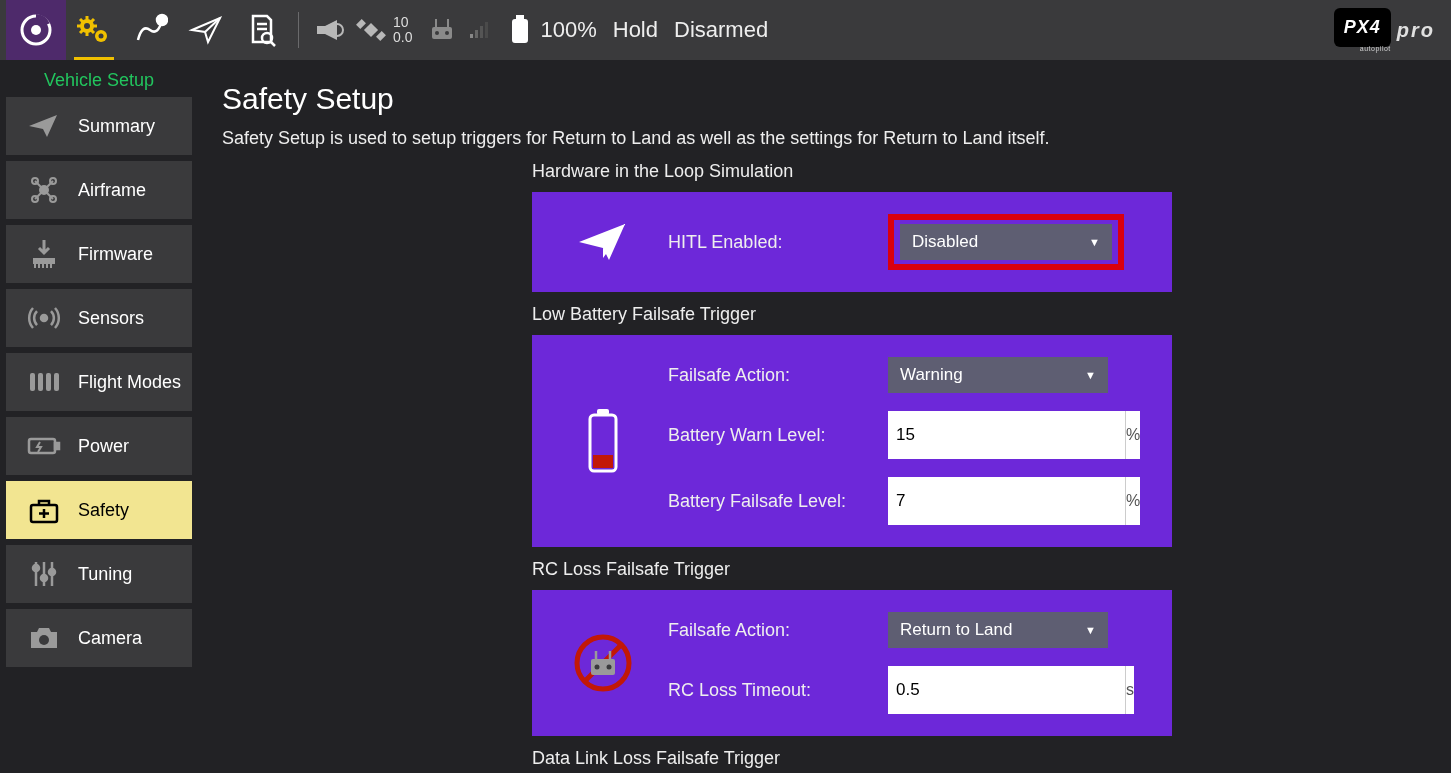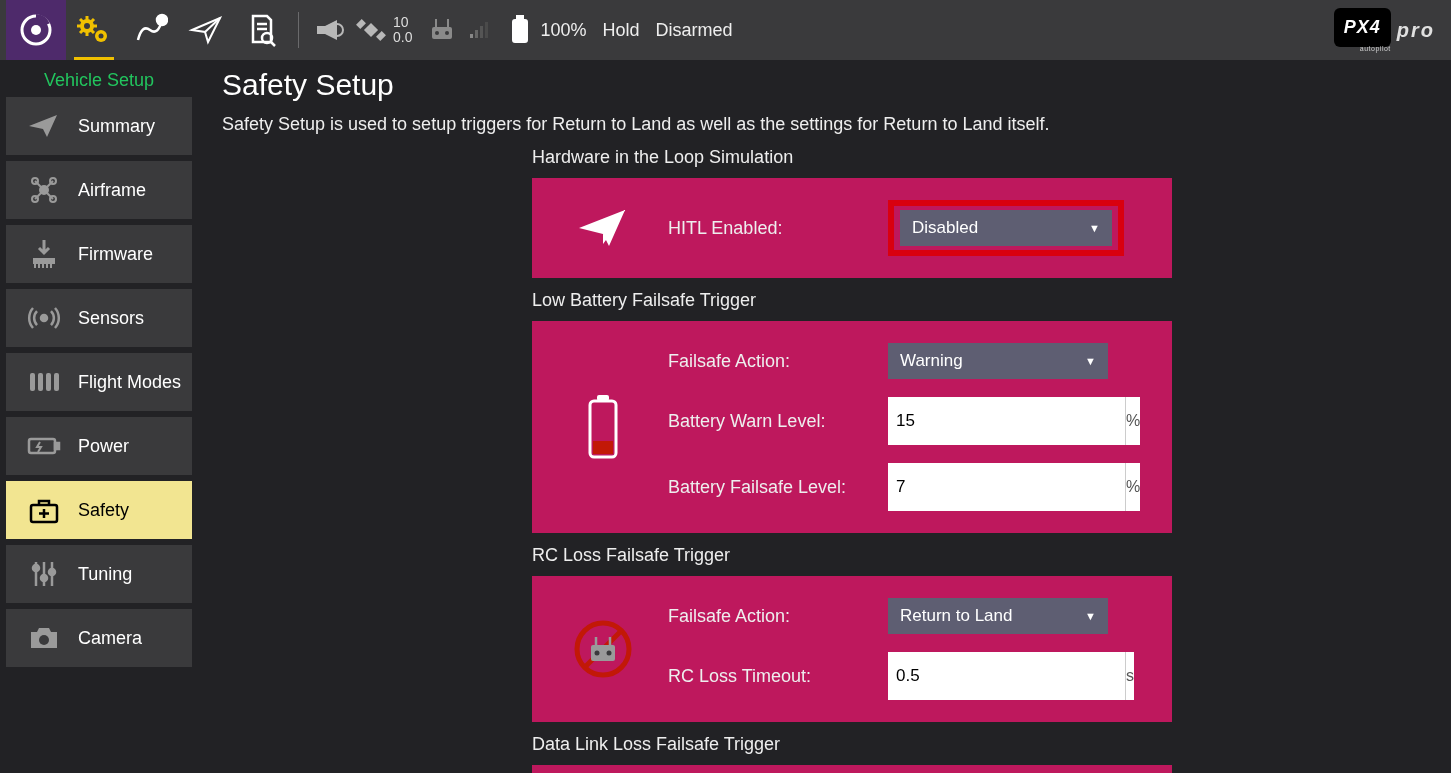--- a/index.html
+++ b/index.html
@@ -22,43 +22,43 @@
   width: 56px; height: 60px;
   display: flex; align-items: center; justify-content: center;
   position: relative;
 }
 .tb-btn.purple { background: #4e2a6b; width: 60px; }
 .tb-btn.active::after {
   content:""; position:absolute; bottom:0; left:8px; right:8px; height:3px; background:#f0c000;
 }
 .tb-sep { width:1px; height:36px; background:#6a6a6c; margin:0 8px; }
 .tb-stats { display:flex; flex-direction:column; justify-content:center; color:#ddd; font-size:14px; line-height:1.1; margin-left:2px; margin-right:10px; }
-.tb-text { color:#eee; font-size:18px; margin:0 8px; }
+.tb-text { color:#eee; font-size:22px; margin:0 8px; }
 .spacer { flex:1; }
 .px4-logo { display:flex; align-items:center; gap:6px; margin-right:10px; }
 .px4-badge { background:#000; color:#fff; font-weight:700; font-style:italic; padding:9px 10px; border-radius:6px; font-size:18px; letter-spacing:1px;}
 .px4-sub { font-size:7px; color:#ccc; letter-spacing:0.5px; margin-top:-2px;}
 .pro { color:#e0e0e0; font-style:italic; font-size:20px; font-weight:600; letter-spacing:2px; }
 
 .layout { display:flex; height: calc(773px - 60px); }
 .sidebar { width: 198px; background:#222225; }
 .sidebar-title { text-align:center; color:#22c55e; font-size:18px; padding:10px 0 6px; }
 .side-item { height:58px; margin:0 6px 6px; background:#3a3a3c; display:flex; align-items:center; padding-left:18px; gap:14px; cursor:pointer; }
 .side-item.active { background:#f2e591; color:#000; }
 .side-item .lbl { font-size:18px; }
 .side-item.active .lbl { color:#000; }
 .side-icon { width:40px; height:40px; display:flex; align-items:center; justify-content:center; }
 
-.content { flex:1; padding: 8px 24px; overflow:auto; }
+.content { flex:1; padding: 22px 24px; overflow:auto; }
 h1.page-title { font-size:30px; font-weight:400; margin-bottom:12px; }
 .desc { font-size:18px; color:#eee; margin-bottom:10px; }
 
 .section { margin-left: 310px; width: 640px; }
 .section-title { font-size:18px; color:#eee; margin:12px 0 10px; }
-.panel { background:#be185d; padding:22px 26px; display:flex; align-items:center; }
+.panel { background:#6d28d9; padding:22px 26px; display:flex; align-items:center; }
 .panel .p-icon { width:90px; display:flex; justify-content:center; }
 .panel .fields { flex:1; display:flex; flex-direction:column; gap:18px; margin-left:20px; }
 .row { display:flex; align-items:center; }
 .row .row-label { width:220px; font-size:18px; color:#eee; }
 .select { flex:1; height:36px; background:#5e5e72; color:#fff; display:flex; align-items:center; justify-content:space-between; padding:0 12px; font-size:17px; cursor:pointer; max-width:220px; }
 .select .chev { font-size:11px; }
 .input-wrap { flex:1; max-width:220px; height:48px; display:flex; }
 .input-wrap input { flex:1; padding:0 8px; font-size:17px; border:none; background:#fff; color:#000; outline:none; }
 .unit { width:34px; background:#fff; color:#555; display:flex; align-items:center; justify-content:center; border-left:1px solid #ccc; }
 .highlight-box { border: 6px solid #d9000f; padding: 4px 6px; }

